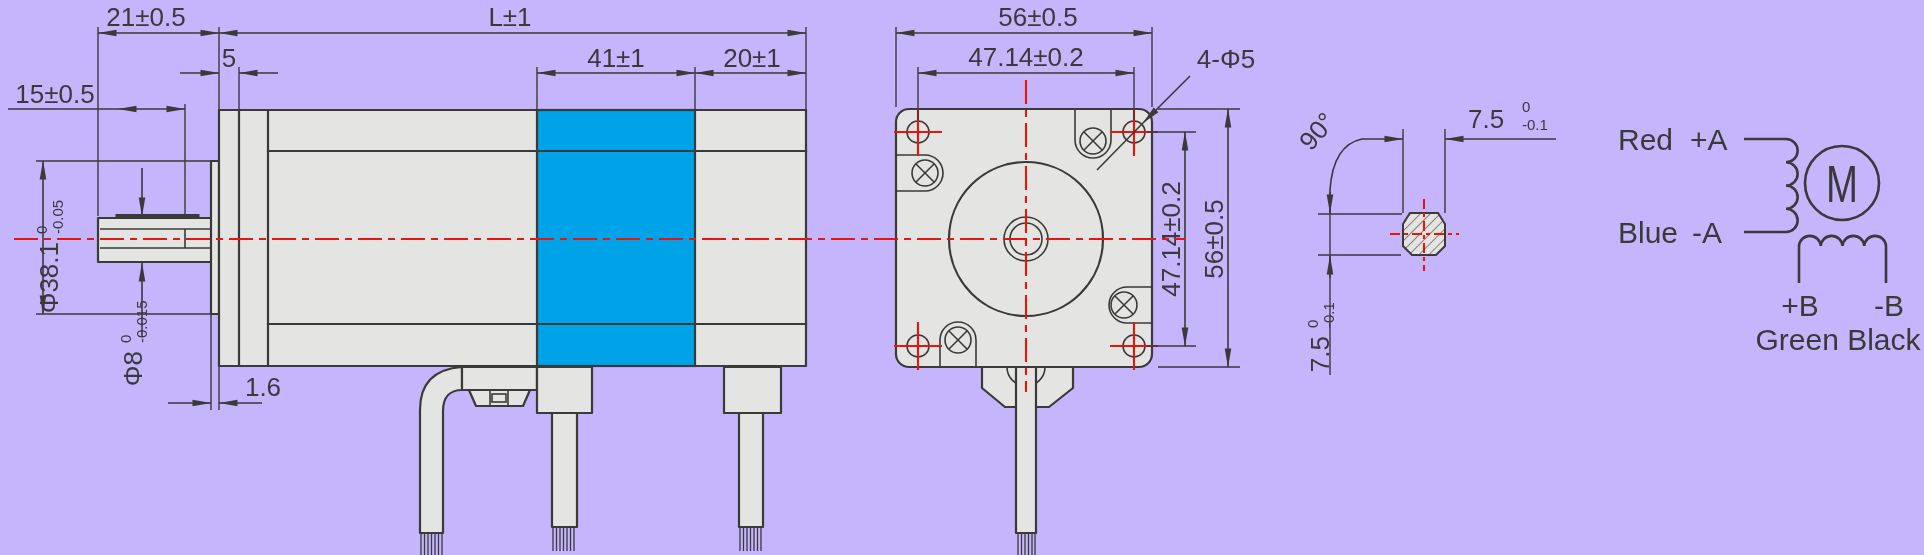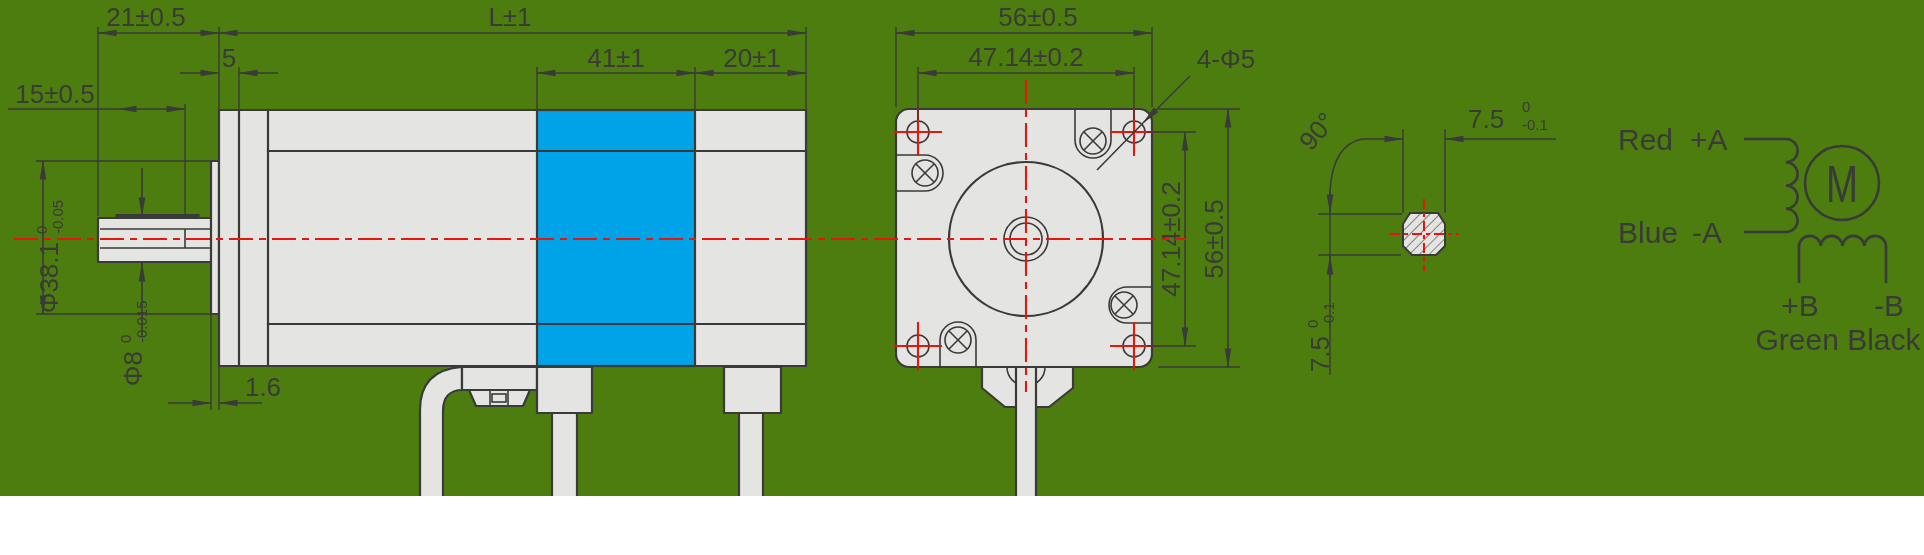--- a/index.html
+++ b/index.html
@@ -1,16 +1,16 @@
 <!DOCTYPE html>
 <html><head>
 <meta charset="utf-8">
 <style>
   html,body { margin:0; padding:0; background:#ffffff; }
-  .canvas { position:relative; width:1924px; height:496px; background:#4d7c0f;
+  .canvas { position:relative; width:1924px; height:555px; background:#c4b5fd;
             font-family:"Liberation Sans","DejaVu Sans",sans-serif; }
   svg { display:block; }
   
   .part  { fill:#e4e4e2; stroke:#3a3a39; stroke-width:2.2; stroke-linejoin:round; }
   .bluep { fill:#00A2E8; stroke:#3a3a39; stroke-width:2.2; }
   .ol    { fill:none; stroke:#3a3a39; stroke-width:2.2; stroke-linecap:square; }
   .ol15  { fill:none; stroke:#3a3a39; stroke-width:1.6; }
   .thin  { fill:none; stroke:#3a3a39; stroke-width:1.4; }
   .dim   { fill:none; stroke:#3a3a39; stroke-width:1.6; }
   .redl  { fill:none; stroke:#E8150D; stroke-width:2.1; }

